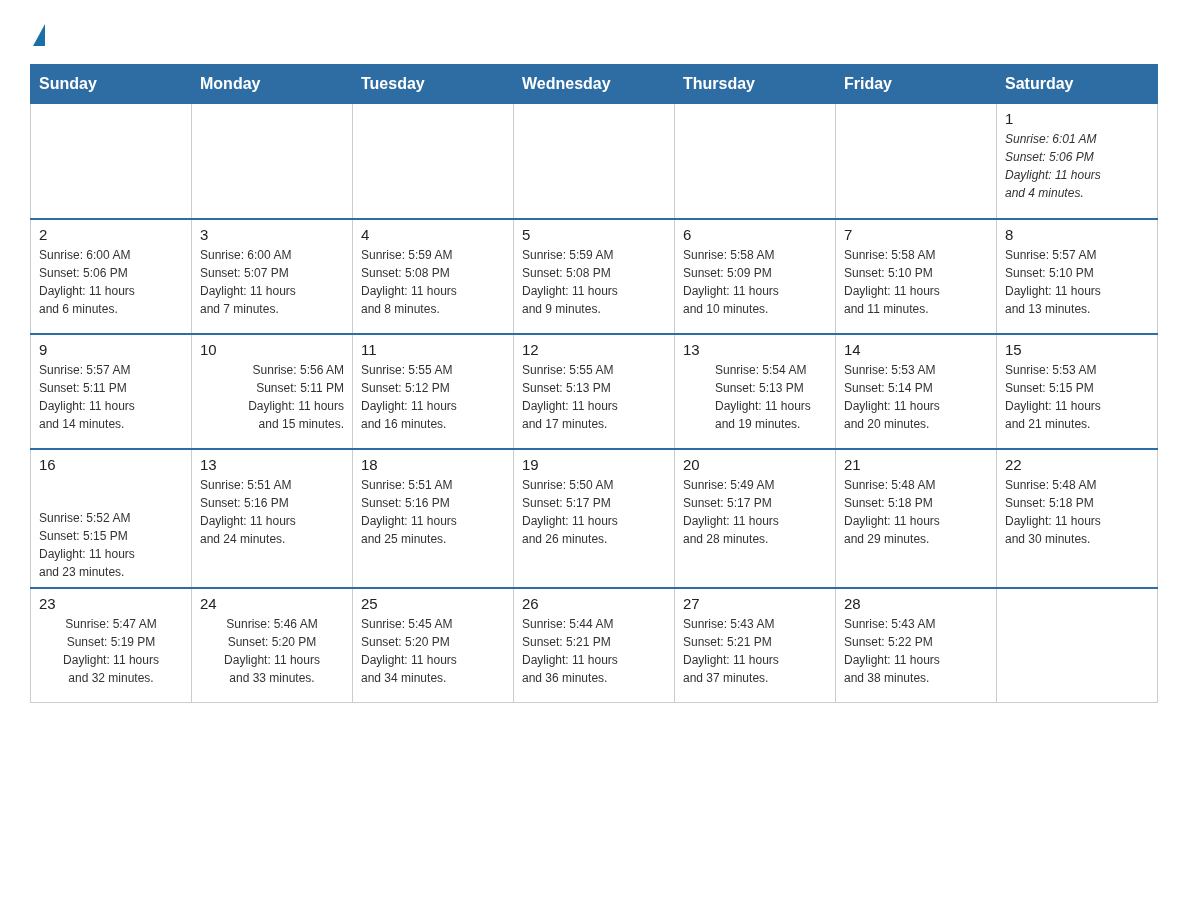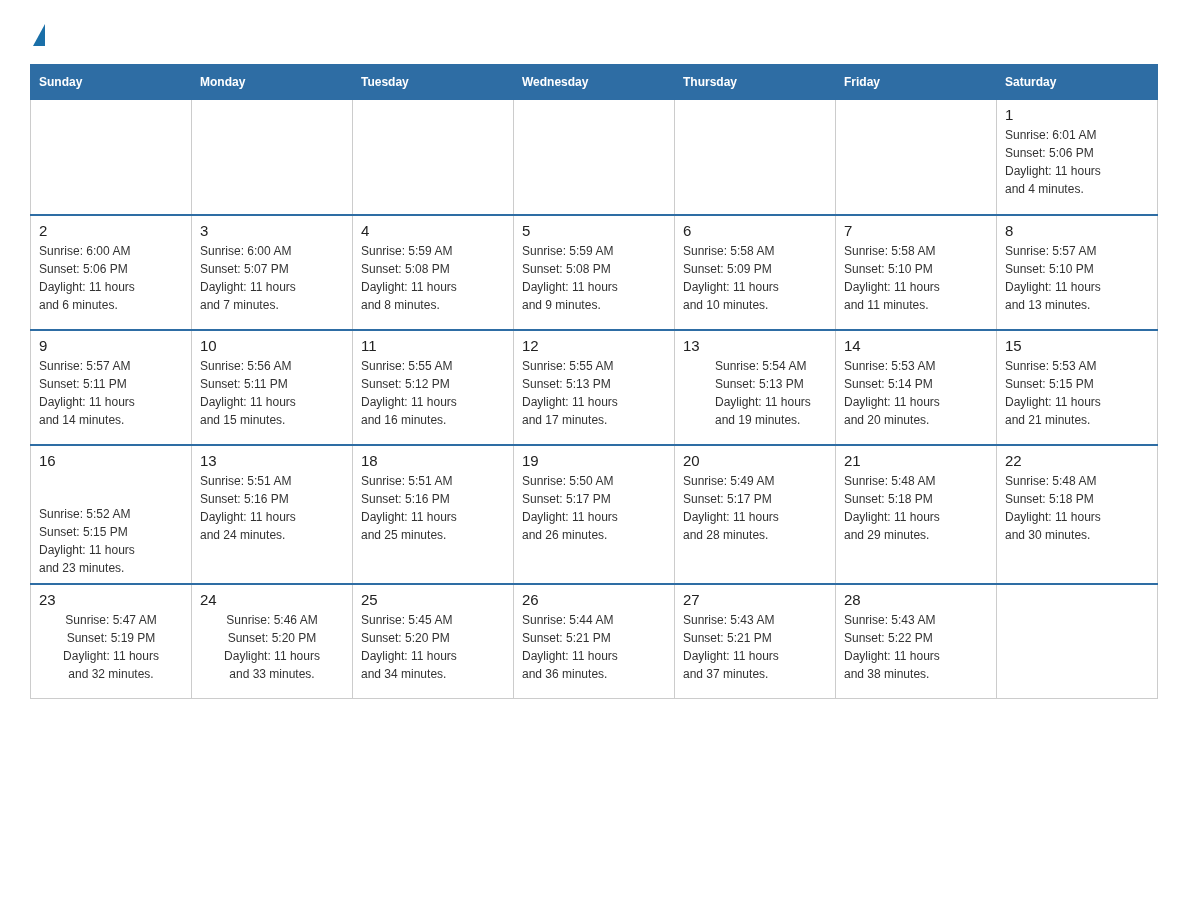--- a/index.html
+++ b/index.html
@@ -61,21 +61,21 @@
       color: #555;
       margin-top: 4px;
     }
     .calendar {
       width: 100%;
       border-collapse: collapse;
     }
     .calendar th {
       background: #2e6da4;
       color: #fff;
-      font-size: 12px;
+      font-size: 16px;
       font-weight: bold;
       padding: 10px 8px;
       text-align: left;
       border: 1px solid #2e6da4;
     }
     .calendar td {
       vertical-align: top;
       border: 1px solid #ccc;
       padding: 6px 8px;
       font-size: 12.5px;
@@ -142,21 +142,21 @@
   <tbody id="calendar-body">
   <tr class="week-row">
         <td class="empty-cell"></td>
         <td class="empty-cell"></td>
         <td class="empty-cell"></td>
         <td class="empty-cell"></td>
         <td class="empty-cell"></td>
         <td class="empty-cell"></td>
         <td>
           <div class="day-number">1</div>
-          <div class="day-info" style="white-space: pre-line;">Sunrise: 6:01 AM
+          <div class="day-info" style="white-space: pre-line; font-style: italic;">Sunrise: 6:01 AM
 Sunset: 5:06 PM
 Daylight: 11 hours
 and 4 minutes.</div>
         </td>
       </tr>
       <tr class="week-row week-divider">
         <td>
           <div class="day-number">2</div>
           <div class="day-info" style="white-space: pre-line;">Sunrise: 6:00 AM
 Sunset: 5:06 PM
@@ -209,21 +209,21 @@
       <tr class="week-row week-divider">
         <td>
           <div class="day-number">9</div>
           <div class="day-info" style="white-space: pre-line;">Sunrise: 5:57 AM
 Sunset: 5:11 PM
 Daylight: 11 hours
 and 14 minutes.</div>
         </td>
         <td>
           <div class="day-number">10</div>
-          <div class="day-info" style="white-space: pre-line;">Sunrise: 5:56 AM
+          <div class="day-info" style="white-space: pre-line; text-align: right;">Sunrise: 5:56 AM
 Sunset: 5:11 PM
 Daylight: 11 hours
 and 15 minutes.</div>
         </td>
         <td>
           <div class="day-number">11</div>
           <div class="day-info" style="white-space: pre-line;">Sunrise: 5:55 AM
 Sunset: 5:12 PM
 Daylight: 11 hours
 and 16 minutes.</div>

